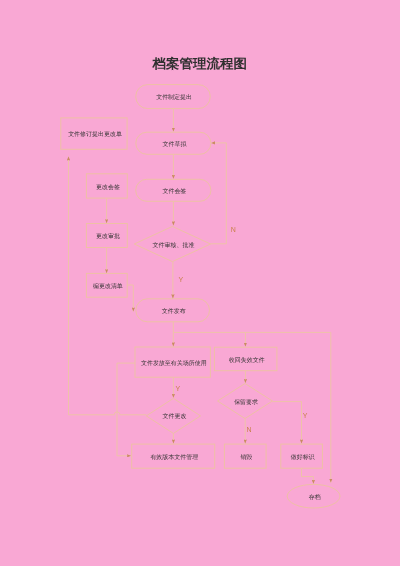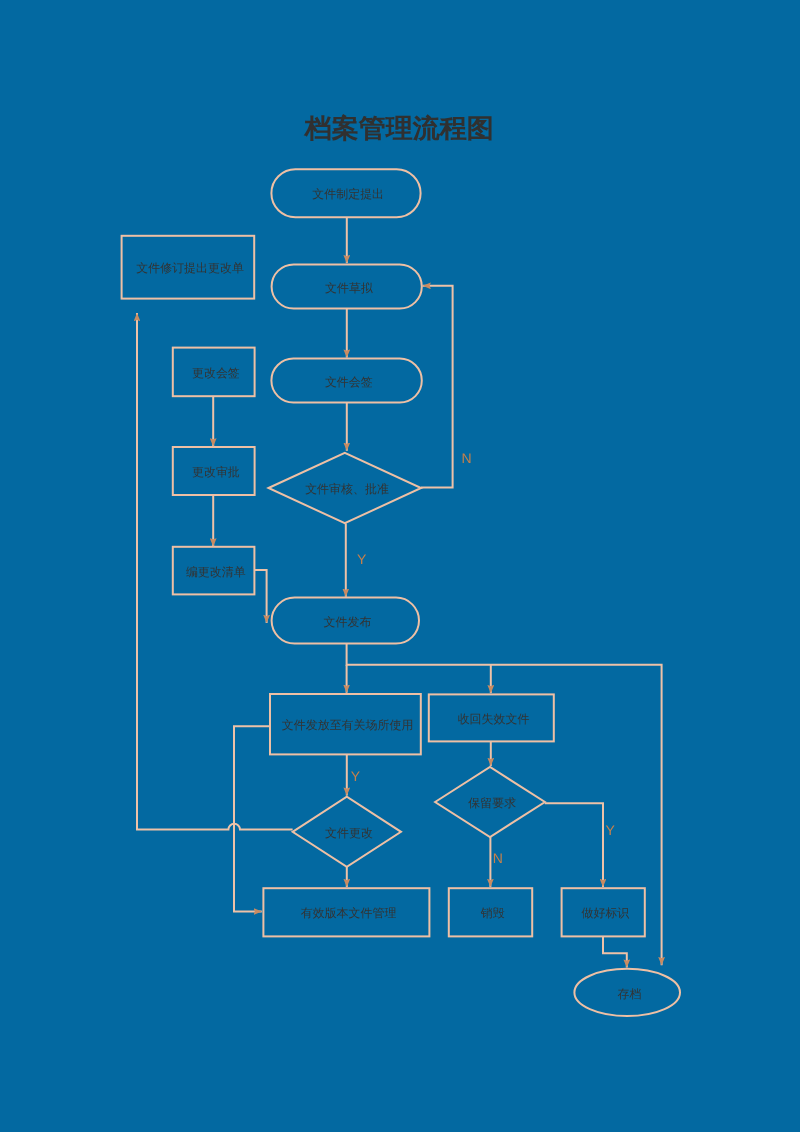--- a/index.html
+++ b/index.html
@@ -1,18 +1,18 @@
 <!DOCTYPE html>
 <html><head>
 <meta charset="utf-8">
 <title>档案管理流程图</title>
 <style>
   html,body{margin:0;padding:0;background:#ffffff;}
   body{width:400px;height:566px;overflow:hidden;font-family:"Liberation Sans",sans-serif;}
-  #stage{position:relative;width:400px;height:566px;background:#0369a1;}
+  #stage{position:relative;width:400px;height:566px;background:#f9a8d4;}
   .title{font-size:13px;font-weight:bold;fill:#303030;text-anchor:middle;}
   svg{position:absolute;left:0;top:0;}
   .nodelabel{font-size:6px;fill:#333333;text-anchor:middle;dominant-baseline:middle;}
   .yn{font-size:7px;fill:#c8804a;}
 </style>
 </head>
 <body>
 
 <div id="stage">
   <svg width="400" height="566" viewBox="0 0 400 566">

